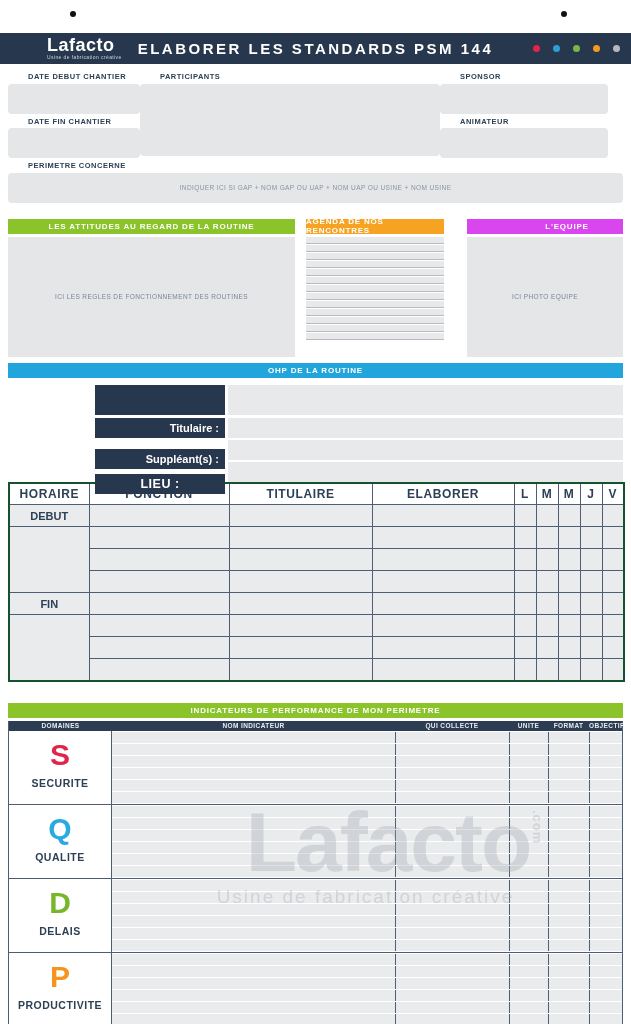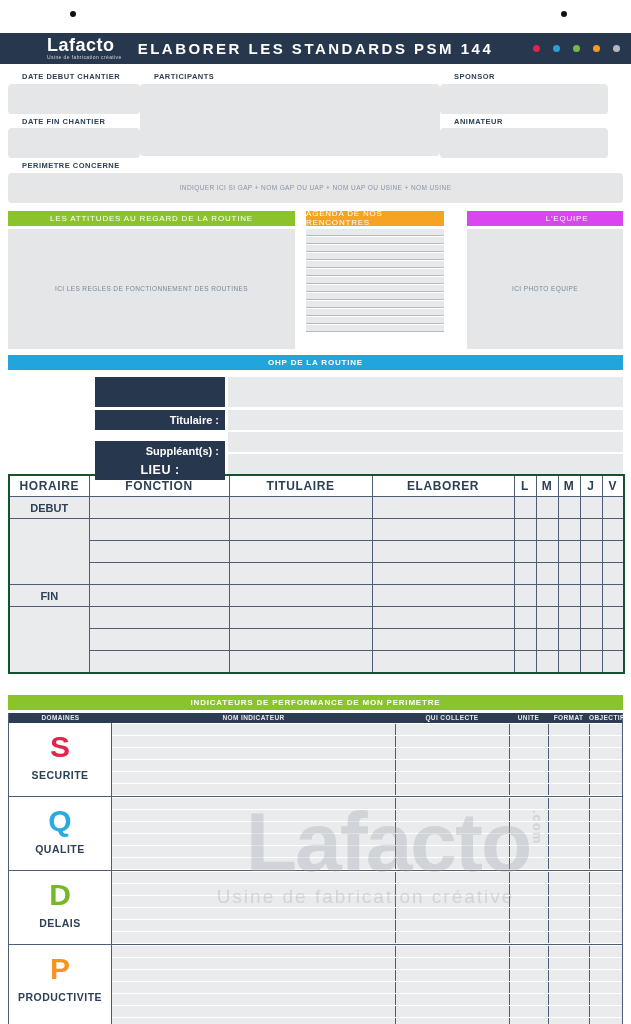--- a/index.html
+++ b/index.html
@@ -28,31 +28,31 @@
   .topbar-dots span { width:7px; height:7px; border-radius:50%; display:block; }
 
   .content { padding:0 8px; position:relative; }
 
   
   .info-grid { display:grid; grid-template-columns:132px 300px 168px; column-gap:0;
     margin-top:5px; }
   .info-grid .col-left { width:132px; margin-right:10px; }
   .info-grid .col-mid { width:300px; margin-right:5px; }
   .lbl { display:block; font-size:7.5px; font-weight:bold; letter-spacing:.5px; color:#2d4055;
-    margin:4px 0 3px 14px; line-height:1; }
+    margin:4px 0 3px 20px; line-height:1; }
   .field { background:#e4e6e8; border-radius:4px; }
   .h30 { height:30px; }
   .participants-field { height:72px; }
   .perimetre-field { height:30px; display:flex; align-items:center; justify-content:center; }
   .hint { font-size:6.5px; letter-spacing:.4px; color:#8a94a2; }
 
   
   .trio { display:flex; margin-top:8px; }
   .sec-head { height:15px; display:flex; align-items:center; justify-content:center;
-    color:#fff; font-size:8px; font-weight:normal; letter-spacing:.8px; }
+    color:#fff; font-size:8px; font-weight:bold; letter-spacing:.8px;margin-top:8px; }
   .sec-box { margin-top:3px; background:#e4e6e8; height:120px;
     display:flex; align-items:center; justify-content:center; }
   .sec-box .ph { font-size:6.5px; letter-spacing:.4px; color:#7c8795; }
   .trio-attitudes { width:287px; margin-right:11px; }
   .trio-agenda { width:138px; margin-right:23px; }
   .trio-equipe { width:156px; }
   .agenda-lines { margin-top:3px; height:120px; overflow:hidden; }
   .rule-line { height:7px; background:#e7e9ea; border-bottom:1px solid #b6bbc1; margin-bottom:1px; }
 
   
@@ -64,21 +64,21 @@
   .dk { position:absolute; background:#27374d; }
   .dk-box { left:87px; top:0; width:130px; height:30px; }
   .gray-field { position:absolute; left:220px; right:0; background:#e7e9ea; }
   .gf0 { top:0; height:30px; }
   .gf1 { top:33px; height:20px; }
   .gf2 { top:55px; height:20px; }
   .gf3 { top:77px; height:20px; }
   .dk-row { left:87px; width:130px; height:20px; color:#fff; font-weight:bold; font-size:11px;
     line-height:20px; text-align:right; padding-right:6px; }
   .dk-r1 { top:33px; } .dk-r2 { top:64px; }
-  .dk-r3 { top:83px; text-align:center; padding-right:0; font-size:12.5px; letter-spacing:.5px; }
+  .dk-r3 { top:89px; text-align:center; padding-right:0; font-size:12.5px; letter-spacing:.5px; }
 
   
   .ohp-table { width:615px; border-collapse:collapse; table-layout:fixed; margin-top:0;
     border:2px solid #14532d; }
   .ohp-table th, .ohp-table td { border:1px solid #4d5d73; height:22px; padding:0; }
   .ohp-table th { background:#fff; color:#2d4055; font-size:12px; font-weight:bold;
     letter-spacing:.6px; text-align:center; }
   .ohp-table td { background:#e9ebed; }
   .ohp-table td.rowlbl { font-size:11px; font-weight:bold; color:#2d4055; text-align:center; }
 

